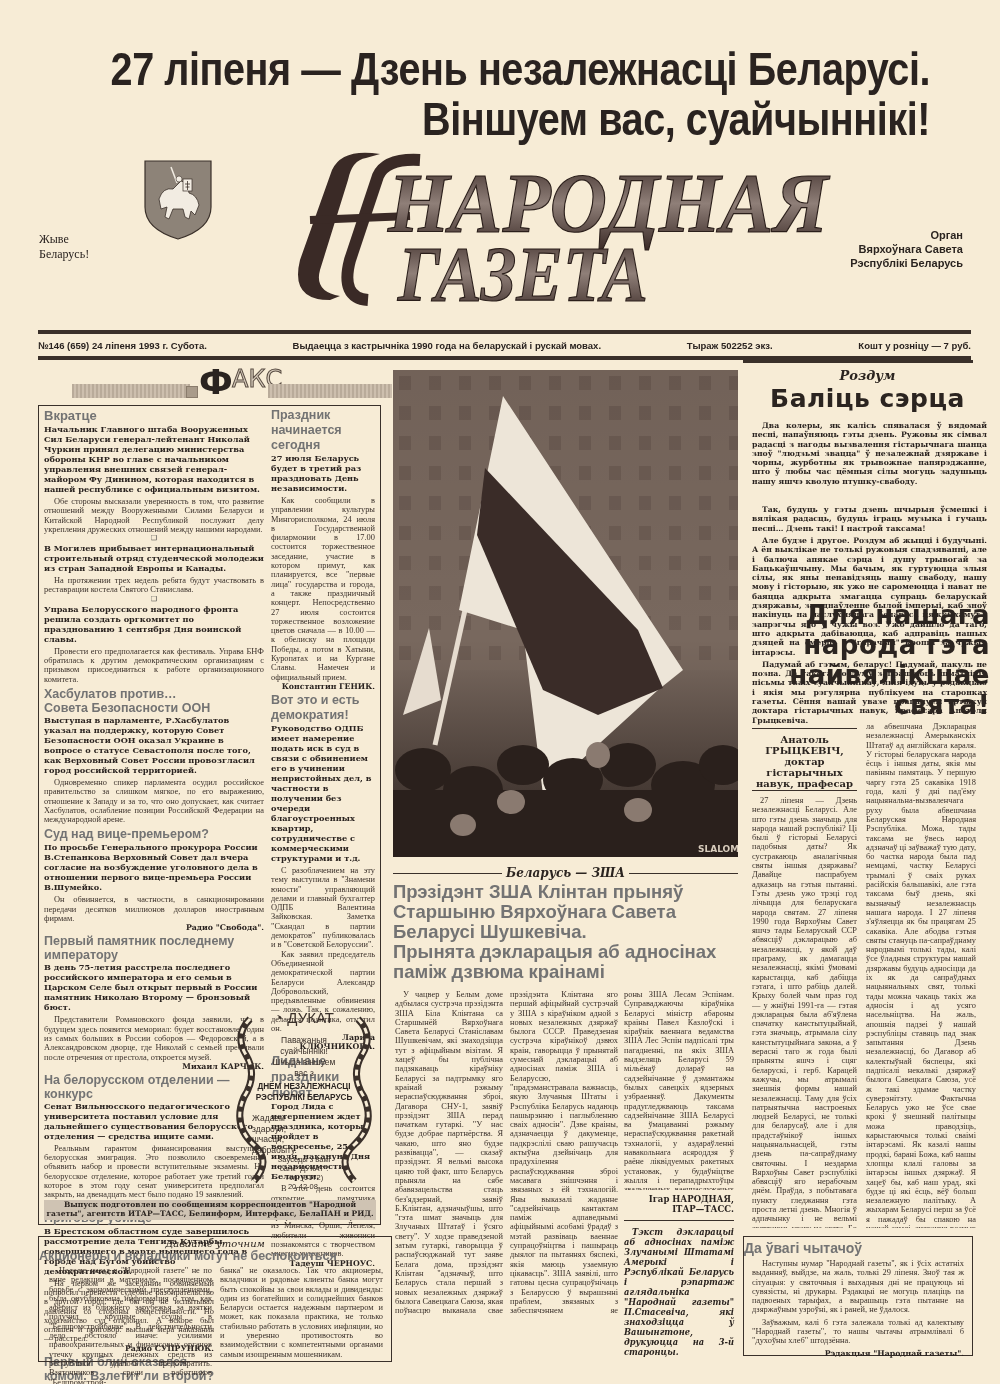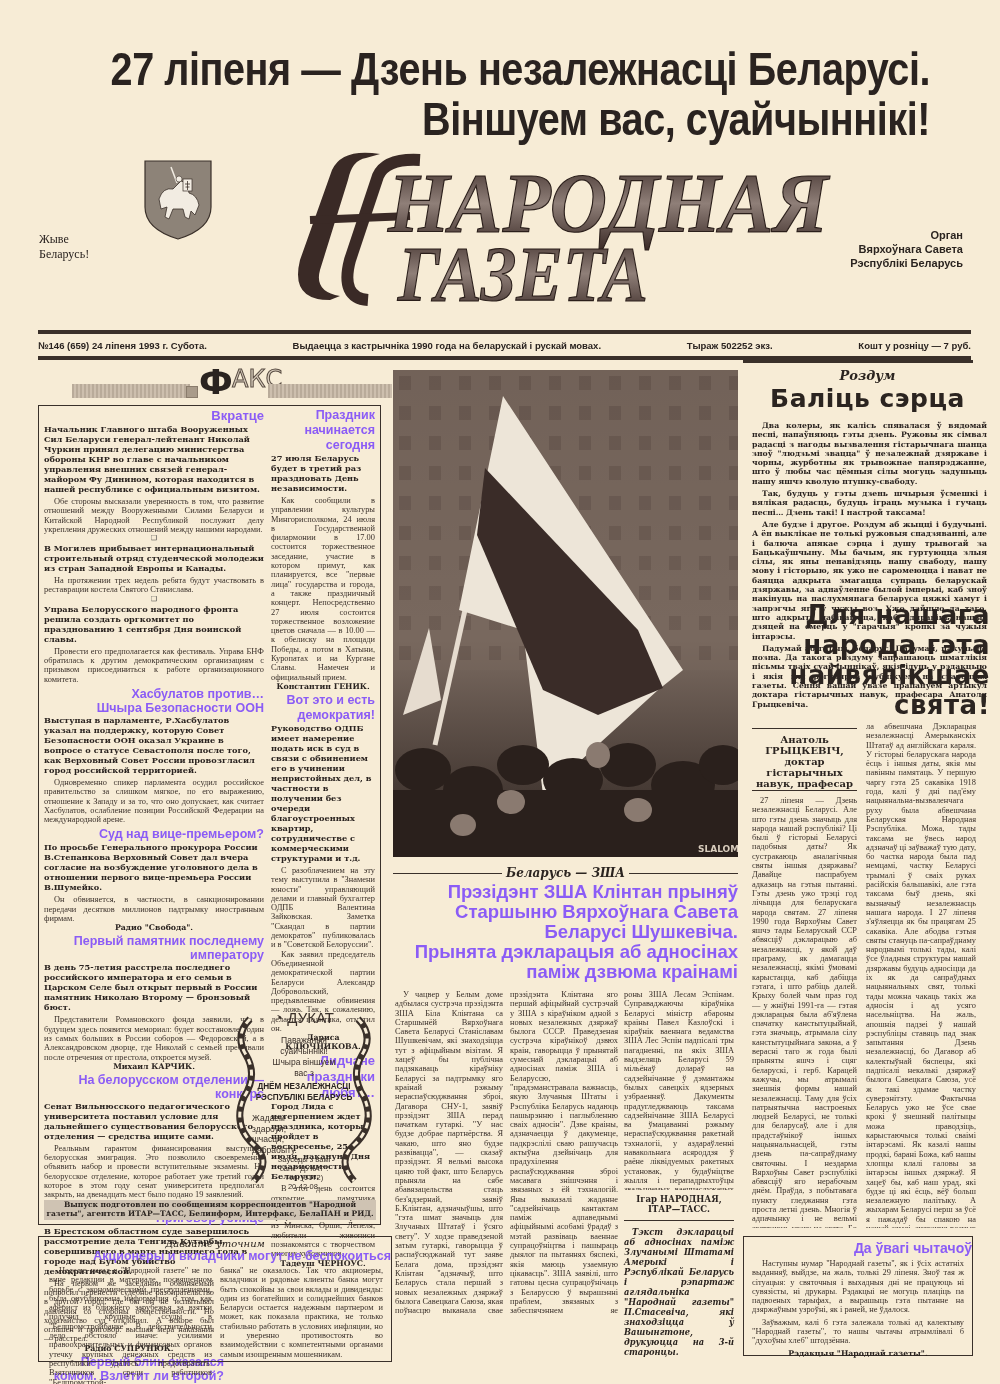--- a/index.html
+++ b/index.html
@@ -22,24 +22,24 @@
   
   .rule { left: 38px; width: 933px; height: 4px; background: #3a302a; }
   #info { left: 38px; top: 340px; width: 933px; height: 14px; font-family: "Liberation Sans", sans-serif; font-size: 9.5px; font-weight: bold; display: flex; justify-content: space-between; color: #2a2320; }
 
   
   #faxhdr { left: 72px; top: 368px; width: 312px; height: 38px; }
   .hatch { background: repeating-linear-gradient(90deg, #b9ab9a 0 2px, #cdbfae 2px 4px); }
 
   
   #faxbox { left: 38px; top: 405px; width: 343px; height: 820px; border: 1.5px solid #3a302a; }
-  .hd { font-family: "Liberation Sans", sans-serif; font-weight: bold; text-align: right; color: #8b5cf6; }
+  .hd { font-family: "Liberation Sans", sans-serif; font-weight: bold; text-align: left; color: #737373; }
   .lead { font-family: "DejaVu Serif", serif; font-weight: bold; font-size: 8.2px; line-height: 10px; color: #2a2320; }
   .body { font-family: "Liberation Serif", serif; font-size: 8.4px; line-height: 9.3px; color: #3a302a; text-align: justify; text-indent: 10px; }
-  .sig { font-family: "DejaVu Serif", serif; font-weight: bold; font-size: 7.8px; text-align: center; color: #2a2320; }
+  .sig { font-family: "DejaVu Serif", serif; font-weight: bold; font-size: 7.8px; text-align: right; color: #2a2320; }
   .bullet { text-align: center; font-size: 7px; line-height: 9px; color: #444; }
 
   #faxfoot { left: 44px; top: 1200px; width: 332px; height: 20px; background: #cfc3b3; font-family: "DejaVu Serif", serif; font-weight: bold; font-size: 7.5px; line-height: 9px; text-align: center; }
 
   
   #dukat { left: 232px; top: 1005px; width: 144px; height: 190px; }
 
   
   #dakbox { left: 38px; top: 1236px; width: 354px; height: 126px; border: 1.5px solid #3a302a; }
 
@@ -131,28 +131,28 @@
     <div class="body" style="margin-top:3px;">Обе стороны высказали уверенность в том, что развитие отношений между Вооруженными Силами Беларуси и Китайской Народной Республикой послужит делу укрепления дружеских отношений между нашими народами.</div>
     <div class="bullet">❑</div>
     <div class="lead">В Могилев прибывает интернациональный строительный отряд студенческой молодежи из стран Западной Европы и Канады.</div>
     <div class="body" style="margin-top:3px;">На протяжении трех недель ребята будут участвовать в реставрации костела Святого Станислава.</div>
     <div class="bullet">❑</div>
     <div class="lead">Управа Белорусского народного фронта решила создать оргкомитет по празднованию 1 сентября Дня воинской славы.</div>
     <div class="body" style="margin-top:3px;">Провести его предполагается как фестиваль. Управа БНФ обратилась к другим демократическим организациям с призывом присоединиться к работе организационного комитета.</div>
 
     <div class="hd" style="font-size:12.5px; line-height:14px; margin-top:3px;">
       <div>Хасбулатов против…</div>
-      <div>Шчыра Безопасности ООН</div>
+      <div>Совета Безопасности ООН</div>
     </div>
     <div class="lead">Выступая в парламенте, Р.Хасбулатов указал на поддержку, которую Совет Безопасности ООН оказал Украине в вопросе о статусе Севастополя после того, как Верховный Совет России провозгласил город российской территорией.</div>
     <div class="body" style="margin-top:3px;">Одновременно спикер парламента осудил российское правительство за слишком мягкое, по его выражению, отношение к Западу и за то, что оно допускает, как считает Хасбулатов, ослабление позиции Российской Федерации на международной арене.</div>
 
     <div class="hd" style="font-size:12.5px; line-height:15px; margin-top:3px;">Суд над вице-премьером?</div>
     <div class="lead">По просьбе Генерального прокурора России В.Степанкова Верховный Совет дал вчера согласие на возбуждение уголовного дела в отношении первого вице-премьера России В.Шумейко.</div>
-    <div class="body" style="margin-top:3px;">Он обвиняется, в частности, в санкционировании передачи десятков миллионов падтрымку иностранным фирмам.</div>
+    <div class="body" style="margin-top:3px;">Он обвиняется, в частности, в санкционировании передачи десятков миллионов долларов иностранным фирмам.</div>
     <div class="sig">Радио "Свобода".</div>
 
     <div class="hd" style="font-size:12.5px; line-height:14px; margin-top:2px;">
       <div>Первый памятник последнему</div>
       <div>императору</div>
     </div>
     <div class="lead">В день 75-летия расстрела последнего российского императора и его семьи в Царском Селе был открыт первый в России памятник Николаю Второму — бронзовый бюст.</div>
     <div class="body" style="margin-top:3px;">Представители Романовского фонда заявили, что в будущем здесь появится мемориал: будет восстановлен один из самых больших в России соборов — Федоровский, а в Александровском дворце, где Николай с семьей пребывали после отречения от престола, откроется музей.</div>
     <div class="sig">Михаил КАРЧИК.</div>
 
@@ -317,21 +317,21 @@
   </div>
   <div style="height:1px; background:#3a302a; margin:6px 0 6px 0;"></div>
   <div style="font-family:'DejaVu Serif',serif; font-style:italic; font-weight:bold; font-size:8.3px; line-height:10px; text-align:justify; text-indent:8px;">Тэкст дэкларацыі аб адносінах паміж Злучанымі Штатамі Амерыкі і Рэспублікай Беларусь і рэпартаж аглядальніка "Народнай газеты" П.Стасевіча, які знаходзіцца ў Вашынгтоне, друкуюцца на 3-й старонцы.</div>
 </div>
 
 <div class="abs" style="left:743px; top:360px; width:230px; height:3px; background:#3a302a;"></div>
 <div id="rozdum" class="abs">Роздум</div>
 <div id="balic" class="abs">Баліць сэрца</div>
 <div id="balic-text" class="abs">
   <div class="lead" style="font-size:7.7px; line-height:9.3px; text-align:justify; text-indent:10px;">Два колеры, як калісь спявалася ў вядомай песні, напаўняюць гэты дзень. Ружовы як сімвал радасці з нагоды вызвалення гістарычнага шанца зноў "людзьмі звацца" ў незалежнай дзяржаве і чорны, журботны як трывожнае папярэджанне, што ў любы час цёмныя сілы могуць задушыць нашу яшчэ кволую птушку-свабоду.</div>
-  <div class="lead" style="font-size:7.7px; line-height:9.3px; text-align:justify; text-indent:10px; margin-top:3px;">Так, будуць у гэты дзень шчырыя ўсмешкі і вялікая радасць, будуць іграць музыка і гучаць песні… Дзень такі! І настрой таксама!</div>
+  <div class="lead" style="font-size:7.7px; line-height:9.3px; text-align:justify; text-indent:10px; margin-top:19px;">Так, будуць у гэты дзень шчырыя ўсмешкі і вялікая радасць, будуць іграць музыка і гучаць песні… Дзень такі! І настрой таксама!</div>
   <div class="lead" style="font-size:7.7px; line-height:9.3px; text-align:justify; text-indent:10px; margin-top:3px;">Але будзе і другое. Роздум аб жыцці і будучыні. А ён выклікае не толькі ружовыя спадзяванні, але і балюча апякае сэрца і душу трывогай за Бацькаўшчыну. Мы бачым, як гуртуюцца злыя сілы, як яны ненавідзяць нашу свабоду, нашу мову і гісторыю, як ужо не саромеюцца і нават не баяцца адкрыта змагацца супраць беларускай дзяржавы, за аднаўленне былой імперыі, каб зноў накінуць на паслухмянага беларуса цяжкі хамут і запрэгчы яго ў чужы воз. Ужо дайшло да таго, што адкрыта дабіваюцца, каб адправіць нашых дзяцей на смерць у "гарачыя" кропкі за чужыя інтарэсы.</div>
   <div class="lead" style="font-size:7.7px; line-height:9.3px; text-align:justify; text-indent:10px; margin-top:3px;">Падумай аб гэтым, беларус! Падумай, пакуль не позна. Да такога роздуму запрашаюць шматлікія пісьмы тваіх суайчыннікаў, якія ідуць у рэдакцыю і якія мы рэгулярна публікуем на старонках газеты. Сёння вашай увазе прапануем артыкул доктара гістарычных навук, прафесара Анатоля Грыцкевіча.</div>
 </div>
 
 <div id="dlya" class="abs">
   <div>Для нашага</div>
   <div>народа гэта</div>
   <div>найвялікшае</div>
   <div>свята!</div>
 </div>

